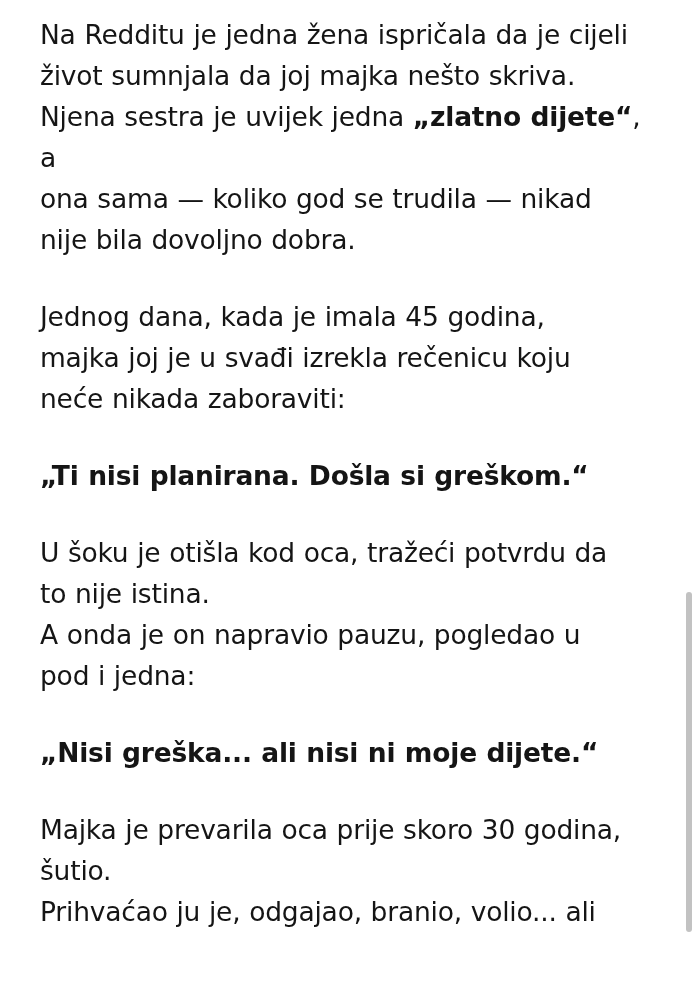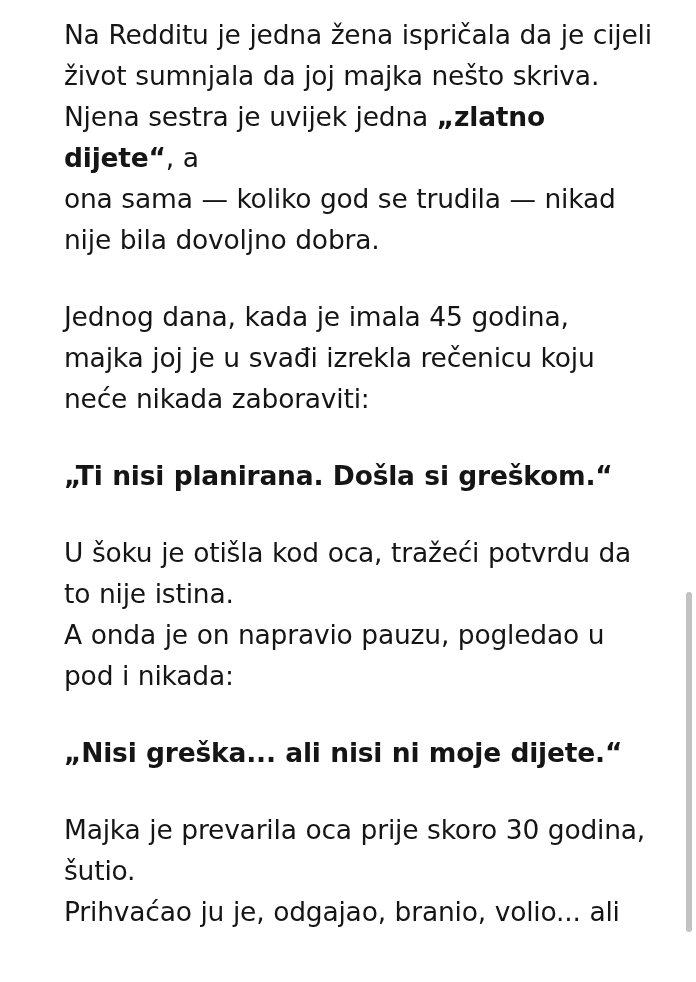--- a/index.html
+++ b/index.html
@@ -10,21 +10,21 @@
   body {
     width: 696px;
     height: 982px;
     overflow: hidden;
     font-family: "DejaVu Sans", "Liberation Sans", sans-serif;
   }
   #article {
     box-sizing: border-box;
     width: 696px;
     height: 982px;
-    padding: 14px 34px 0 64px;
+    padding: 14px 34px 0 40px;
     position: relative;
   }
   .para {
     color: #151515;
     font-size: 26.5px;
     line-height: 41px;
     letter-spacing: -0.2px;
     margin: 0;
     word-spacing: 0.5px;
   }
@@ -79,21 +79,21 @@
   </p>
 
   <p class="para gap bold">
     <span class="line">„Ti nisi planirana. Došla si greškom.“</span>
   </p>
 
   <p class="para gap">
     <span class="line">U šoku je otišla kod oca, tražeći potvrdu da</span>
     <span class="line">to nije istina.</span>
     <span class="line">A onda je on napravio pauzu, pogledao u</span>
-    <span class="line">pod i nikada:</span>
+    <span class="line">pod i jedna:</span>
   </p>
 
   <p class="para gap bold">
     <span class="line">„Nisi greška... ali nisi ni moje dijete.“</span>
   </p>
 
   <p class="para gap">
     <span class="line">Majka je prevarila oca prije skoro 30 godina,</span>
     <span class="line">šutio.</span>
     <span class="line">Prihvaćao ju je, odgajao, branio, volio... ali</span>

